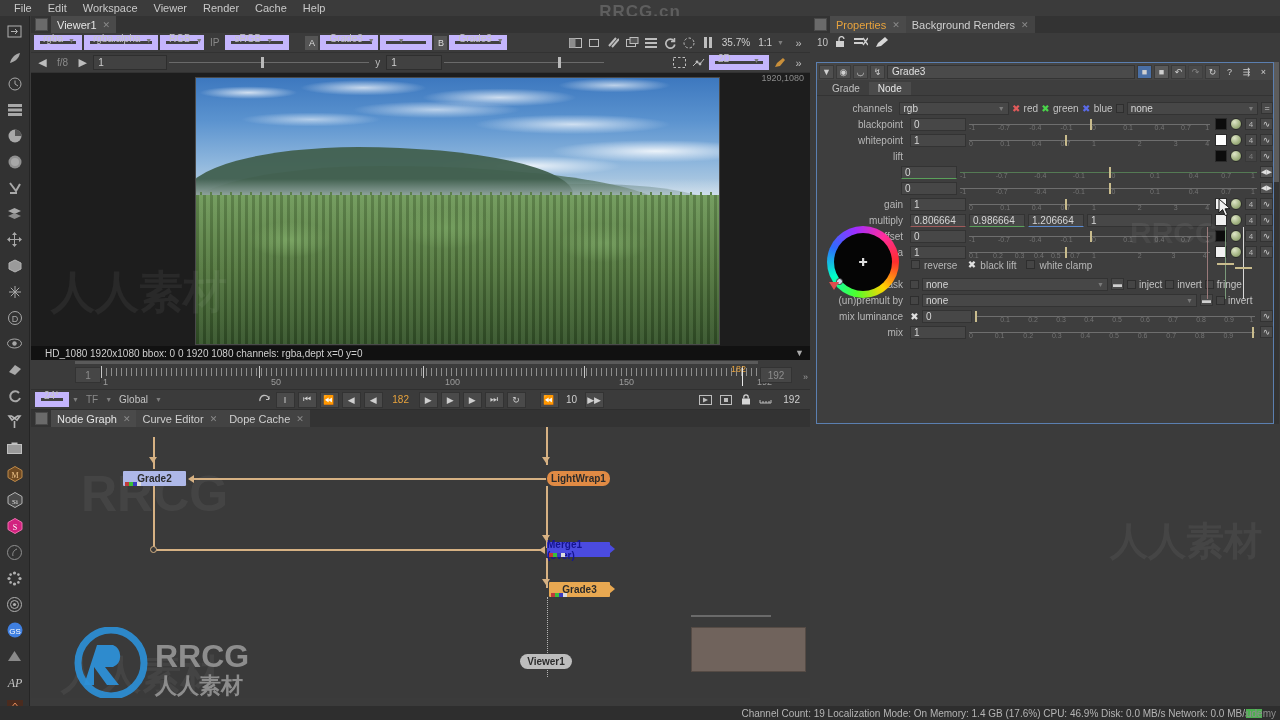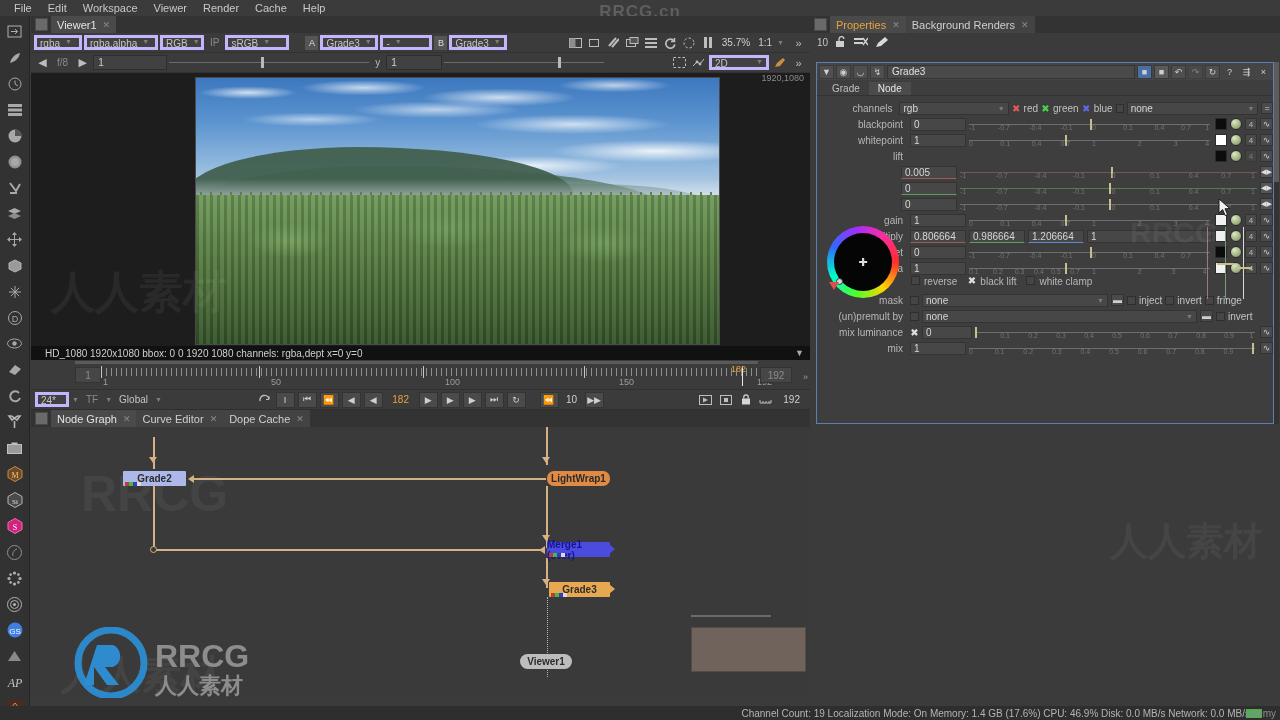--- a/index.html
+++ b/index.html
@@ -28,21 +28,21 @@
   .tabbox{ width:13px; height:13px; background:#6a6a6a; margin-right:3px; margin-bottom:2px;
            border:1px solid #4a4a4a; }
   .tab{ height:17px; display:flex; align-items:center; padding:0 6px; font-size:11px;
         background:#434343; color:#cfcfcf; }
   .tab.active{ background:#4a4a4a; color:#e4e4e4; }
   .tab .x{ margin-left:6px; font-size:9px; color:#8a8a8a; }
 
   
   .vrow{ height:20px; background:#3b3b3b; display:flex; align-items:center; padding:0 3px; gap:2px;
          border-bottom:1px solid #323232; }
-  .dd{ height:15px; background:#414141; border:3px solid #c4b5fd; display:flex; align-items:flex-start;
+  .dd{ height:15px; background:#414141; border:6px solid #c4b5fd; display:flex; align-items:flex-end;
        padding:0 3px; font-size:10px; color:#c5c5c5; }
   .dd .arw{ margin-left:5px; color:#7d7d7d; font-size:7px; }
   .flat{ height:15px; display:flex; align-items:center; padding:0 4px; font-size:10px; color:#8a8a8a; }
   .ibtn{ width:17px; height:16px; display:flex; align-items:center; justify-content:center;
          color:#bdbdbd; font-size:11px; }
   .letterbox{ width:13px; height:14px; background:#555; color:#ddd; display:flex; align-items:center;
               justify-content:center; font-size:9px; }
   .numfield{ height:15px; background:#414141; border:1px solid #2e2e2e; color:#cfcfcf; font-size:10px;
              display:flex; align-items:center; padding:0 4px; }
   .slidertrack{ height:15px; position:relative; background:#3b3b3b; }
@@ -839,37 +839,20 @@
     <div class="prow">
       <div class="plabel">lift</div>
       <div style="flex:1"></div>
       <div class="swatch" style="background:#0c0c0c"></div>
       <div class="wheelbtn"></div>
       <div class="numbtn" style="opacity:.5">4</div>
       <div class="curvebtn">∿</div>
     </div>
 
     <div class="prow" style="padding-left:84px">
-      <div class="pinput" style="width:56px;border-bottom:1px solid #a05a5a">0.005</div>
-      <div class="psld">
-        <div class="line" style="background:#7a5454"></div>
-          <div class="nub" style="left:51%"></div>
-        <span class="tk" style="left:0%">-1</span>
-          <span class="tk" style="left:12%">-0.7</span>
-          <span class="tk" style="left:25%">-0.4</span>
-        <span class="tk" style="left:38%">-0.1</span>
-          <span class="tk" style="left:51%">0</span>
-          <span class="tk" style="left:64%">0.1</span>
-        <span class="tk" style="left:77%">0.4</span>
-          <span class="tk" style="left:88%">0.7</span>
-          <span class="tk" style="left:98%">1</span>
-      </div>
-      <div class="lrbtn">◀▶</div>
-    </div>
-    <div class="prow" style="padding-left:84px">
       <div class="pinput" style="width:56px;border-bottom:1px solid #5aa05a">0</div>
       <div class="psld">
         <div class="line" style="background:#547a54"></div>
           <div class="nub" style="left:50%"></div>
         <span class="tk" style="left:0%">-1</span>
           <span class="tk" style="left:12%">-0.7</span>
           <span class="tk" style="left:25%">-0.4</span>
         <span class="tk" style="left:38%">-0.1</span>
           <span class="tk" style="left:51%">0</span>
           <span class="tk" style="left:64%">0.1</span>

